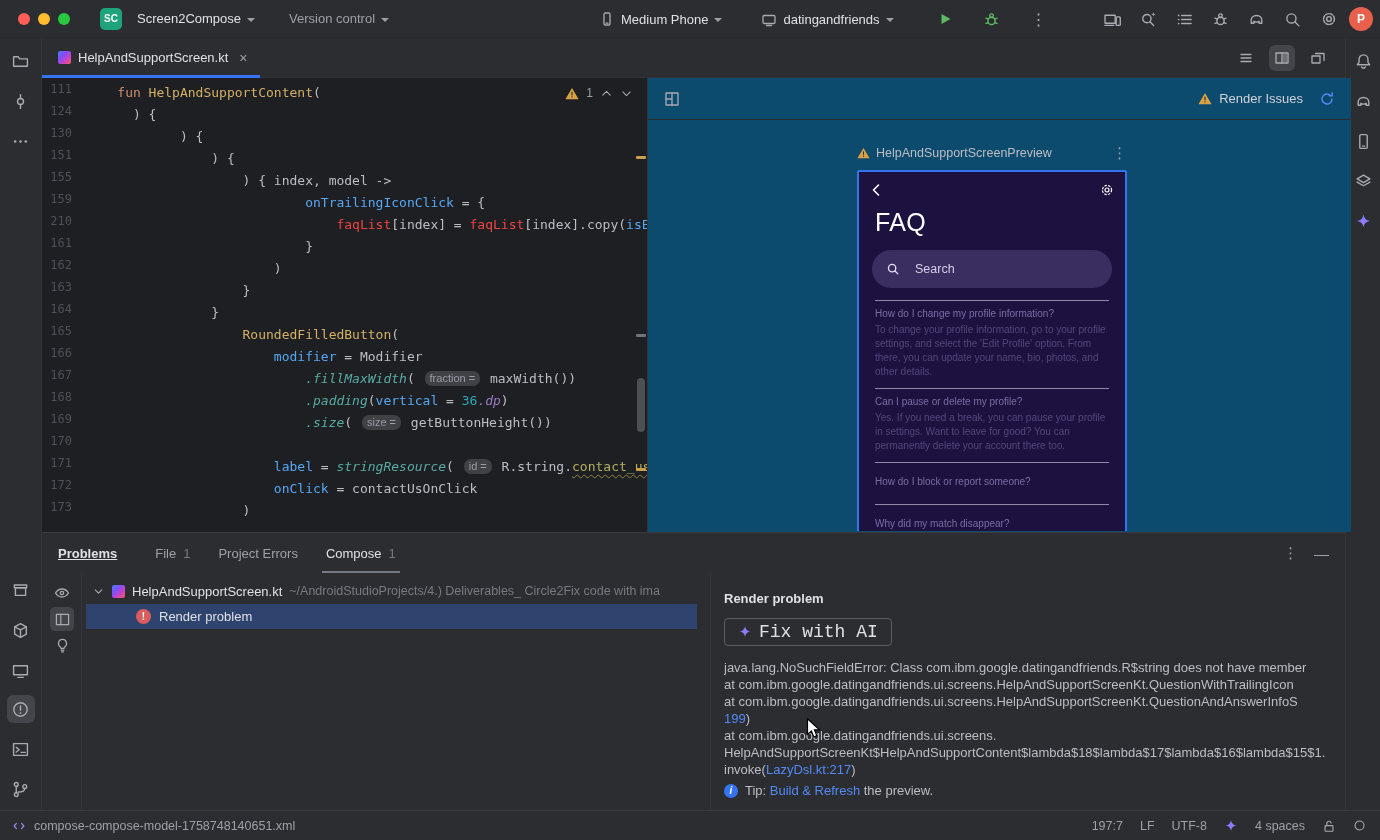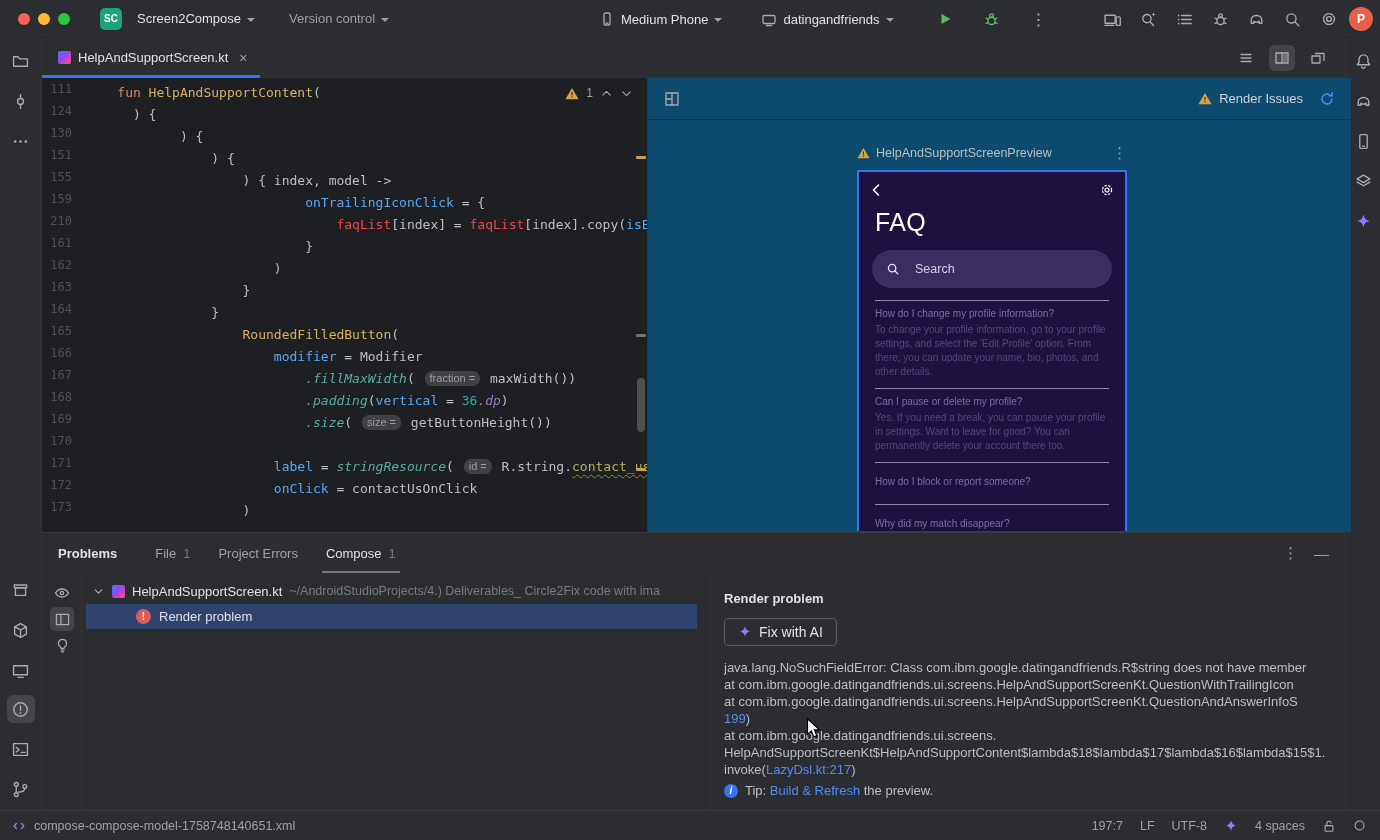--- a/index.html
+++ b/index.html
@@ -72,40 +72,40 @@
   .ph-search { position:absolute; left:13px; right:13px; top:78px; height:38px; border-radius:19px; background:#3a2d60; display:flex; align-items:center; gap:15px; padding-left:14px; color:#d5cfe8; font-size:12.5px; }
   .faq-list { position:absolute; left:16px; right:16px; top:128px; border-top:1px solid rgba(223,216,246,.6); }
   .faq-item { border-bottom:1px solid rgba(223,216,246,.6); padding:7px 0 9px; }
   .faq-item:nth-child(3), .faq-item:nth-child(4) { padding:13px 0; }
   .faq-q { font-size:10px; color:rgba(193,183,238,.55); margin-bottom:4px; }
   .faq-a { font-size:10px; line-height:14px; color:rgba(180,170,225,.35); }
 
   
   .problems { position:absolute; left:42px; top:532px; width:1303px; height:278px; background:#2b2d30; border-top:1px solid #393b40; }
   .pr-head { height:40px; display:flex; align-items:center; padding:0 16px; }
-  .pr-title { font-weight:bold; color:#dfe1e5; margin-right:38px; }
+  .pr-title { font-weight:bold; color:#dfe1e5; margin-right:38px;text-decoration:underline; }
   .pr-tabs { display:flex; gap:28px; height:40px; }
   .ptab { position:relative; display:flex; align-items:center; gap:7px; color:#9da0a6; height:40px; }
   .ptab .cnt { color:#787a80; }
   .ptab.sel { color:#dfe1e5; }
   .ptab.sel::after { content:""; position:absolute; left:-4px; right:-4px; bottom:0; height:2px; background:#747880; }
   .pr-head-icons { margin-left:auto; display:flex; gap:16px; align-items:center; color:#9da0a6; font-size:15px; }
   .pr-body { position:absolute; left:0; top:40px; right:0; bottom:0; }
   .pr-left { position:absolute; left:0; top:0; bottom:0; width:668px; overflow:hidden; }
   .pr-gutter { position:absolute; left:0; top:0; bottom:0; width:40px; border-right:1px solid #313438; }
   .gic { position:absolute; left:8px; width:24px; height:24px; display:flex; align-items:center; justify-content:center; border-radius:5px; }
   .gic.active { background:#43454a; }
   .tree-row1 { position:absolute; left:50px; right:4px; top:6px; height:24px; display:flex; align-items:center; gap:7px; white-space:nowrap; overflow:hidden; }
   .tree-file { color:#dfe1e5; }
   .tree-path { color:#787a80; font-size:12.5px; overflow:hidden; text-overflow:clip; white-space:nowrap; }
   .tree-row2 { position:absolute; left:44px; right:13px; top:31px; height:25px; background:#2e436e; display:flex; align-items:center; gap:8px; padding-left:50px; color:#dfe1e5; }
   .errdot { width:15px; height:15px; border-radius:50%; background:#db5c5c; color:#fff; font-size:10px; font-weight:bold; display:flex; align-items:center; justify-content:center; }
   .pr-right { position:absolute; left:668px; right:0; top:0; bottom:0; border-left:1px solid #313438; padding:18px 0 0 13px; overflow:hidden; }
   .pr-right h3 { font-size:13px; color:#dfe1e5; }
-  .fixbtn { margin-top:12px; height:28px; display:inline-flex; align-items:center; gap:7px; padding:0 13px; border:1px solid #5a5d61; border-radius:4px; background:transparent; color:#dfe1e5; font-size:14px; font-family:Liberation Sans, sans-serif; }
+  .fixbtn { margin-top:12px; height:28px; display:inline-flex; align-items:center; gap:7px; padding:0 13px; border:1px solid #5a5d61; border-radius:4px; background:transparent; color:#dfe1e5; font-size:18px; font-family:Liberation Mono, monospace; }
   .trace { margin-top:13px; }
   .tline { white-space:nowrap; overflow:hidden; line-height:17px; color:#bcbec4; }
   .link { color:#548af7; cursor:pointer; }
   .tipline { margin-top:5px; display:flex; align-items:center; gap:7px; }
   .infodot { width:14px; height:14px; border-radius:50%; background:#3574f0; color:#fff; font-size:10px; font-style:italic; font-weight:bold; display:flex; align-items:center; justify-content:center; flex:0 0 auto; }
 
   
   .statusbar { position:absolute; left:0; bottom:0; width:1380px; height:30px; background:#2b2d30; border-top:1px solid #393b40; display:flex; align-items:center; color:#9da0a6; font-size:12.5px; }
   .sb-left { display:flex; align-items:center; gap:8px; padding-left:12px; }
   .sb-right { margin-left:auto; display:flex; align-items:center; gap:17px; padding-right:14px; }

